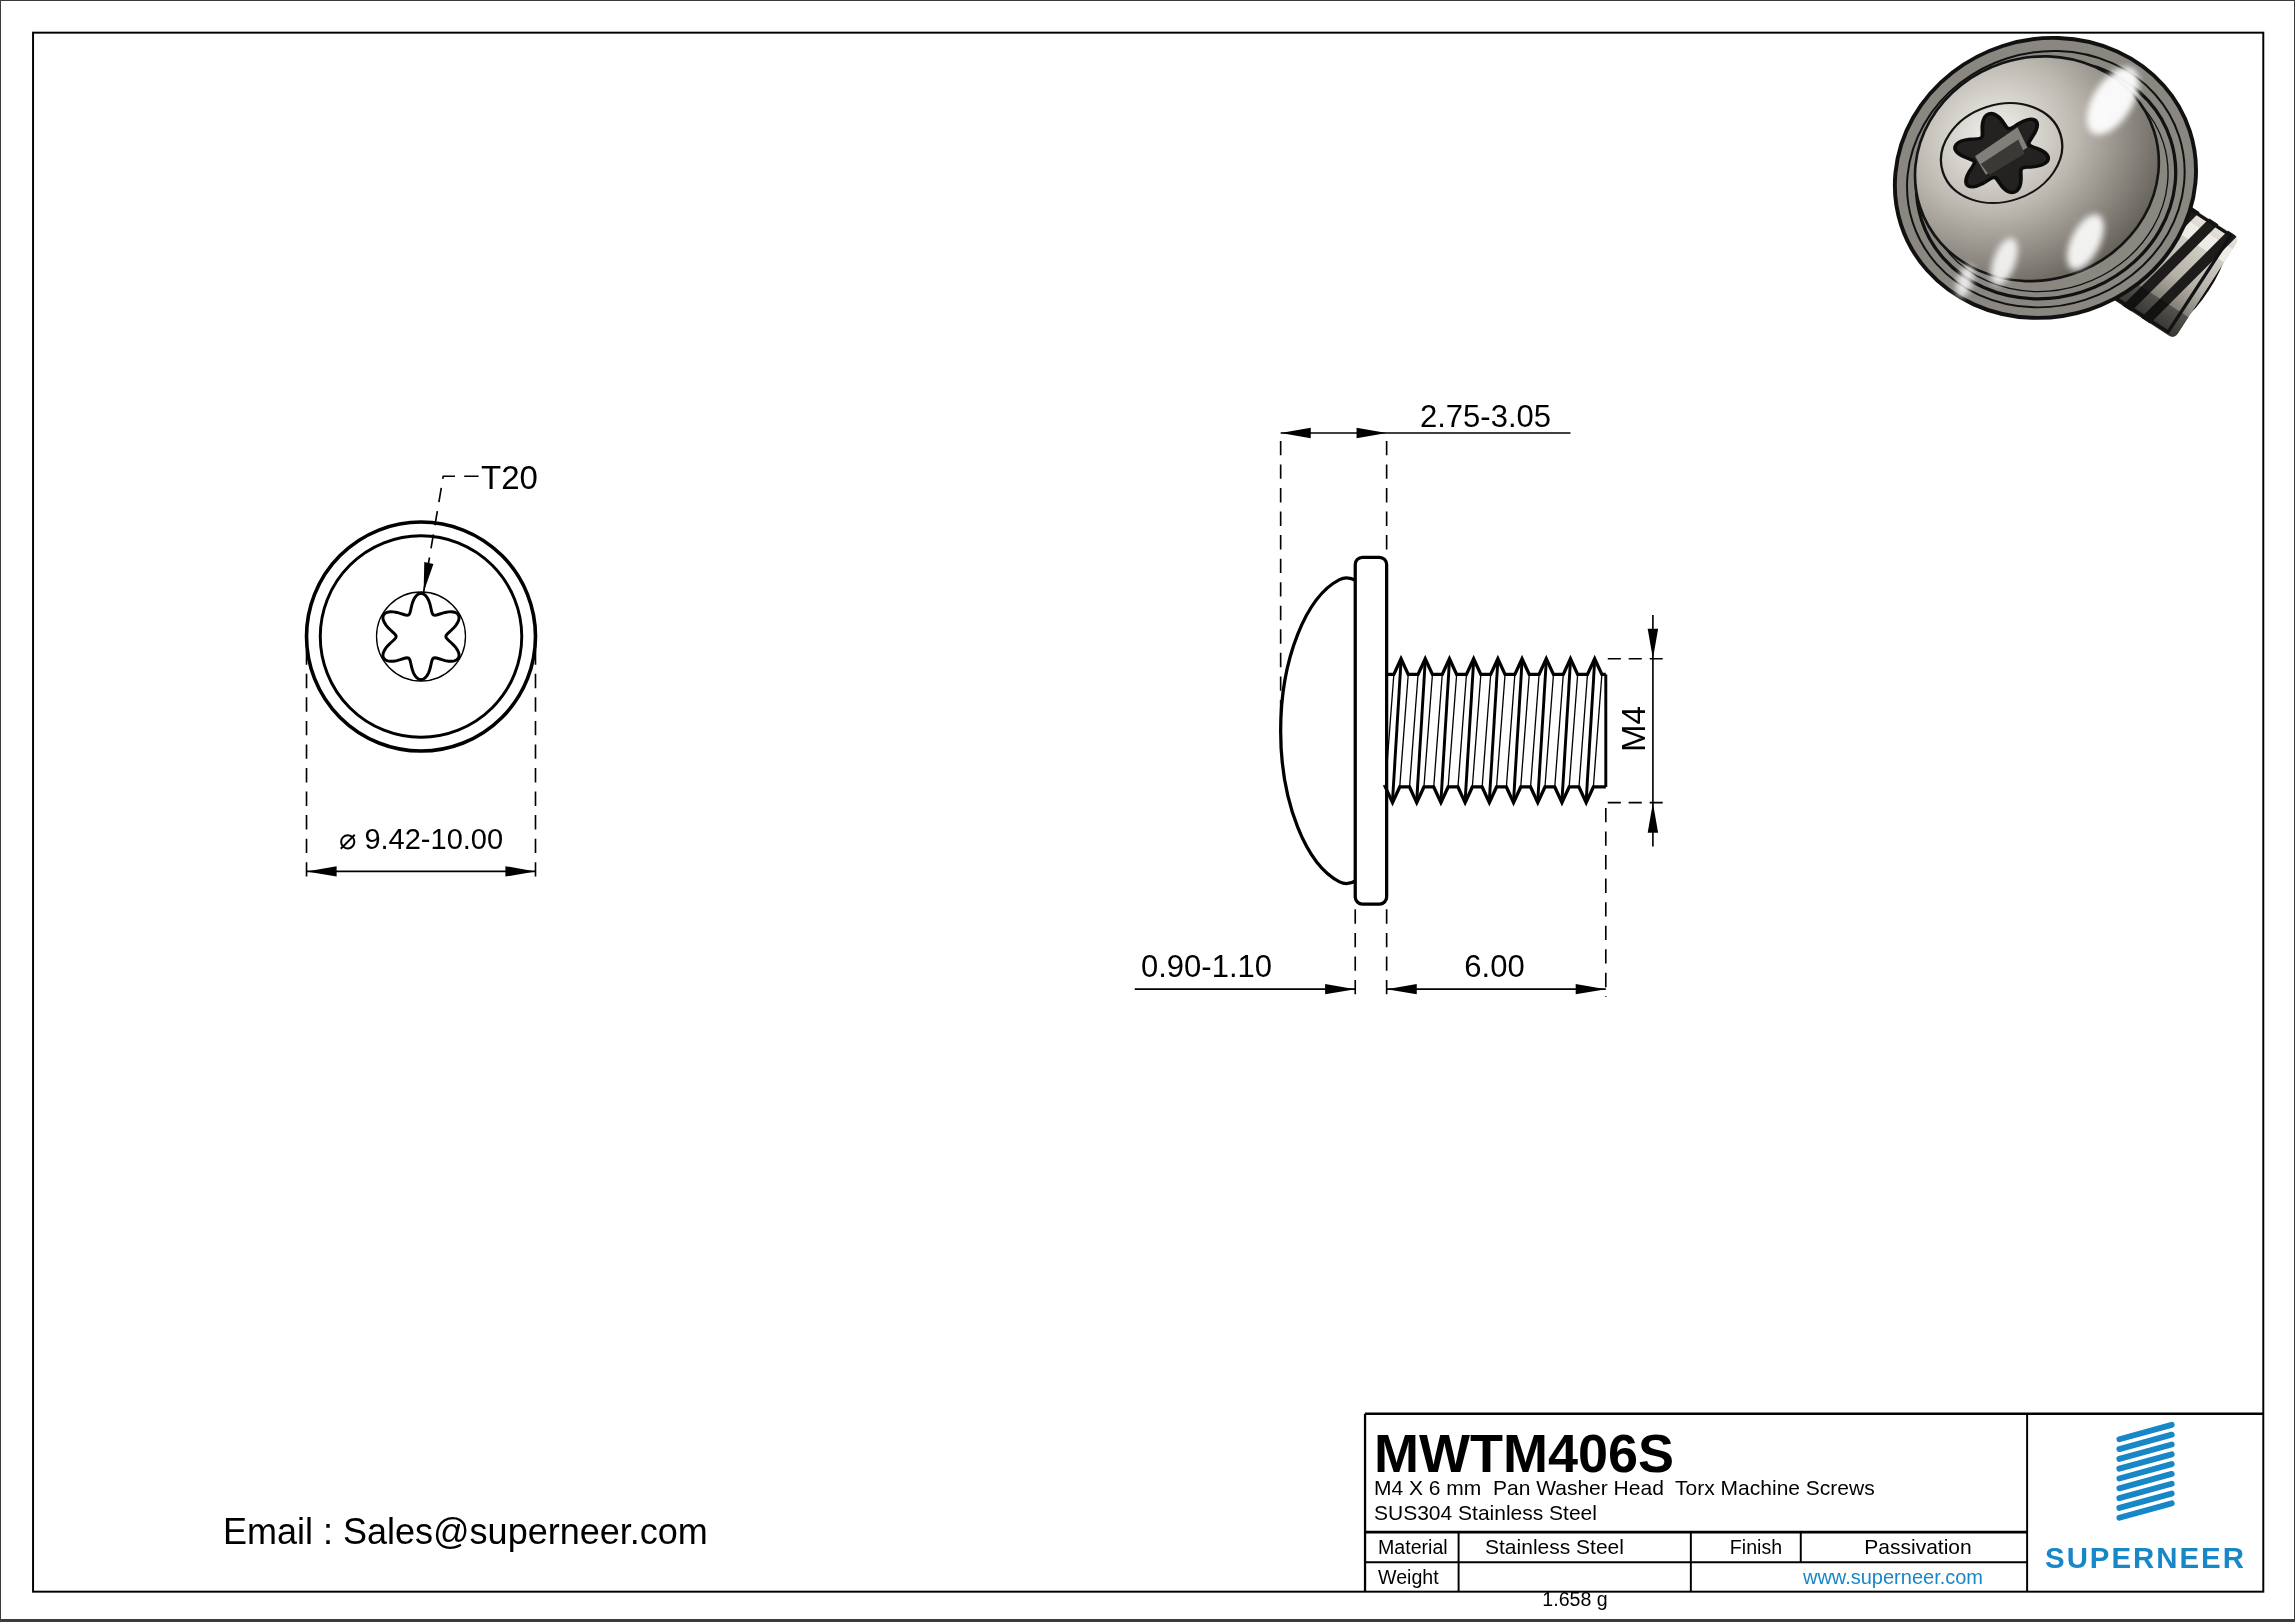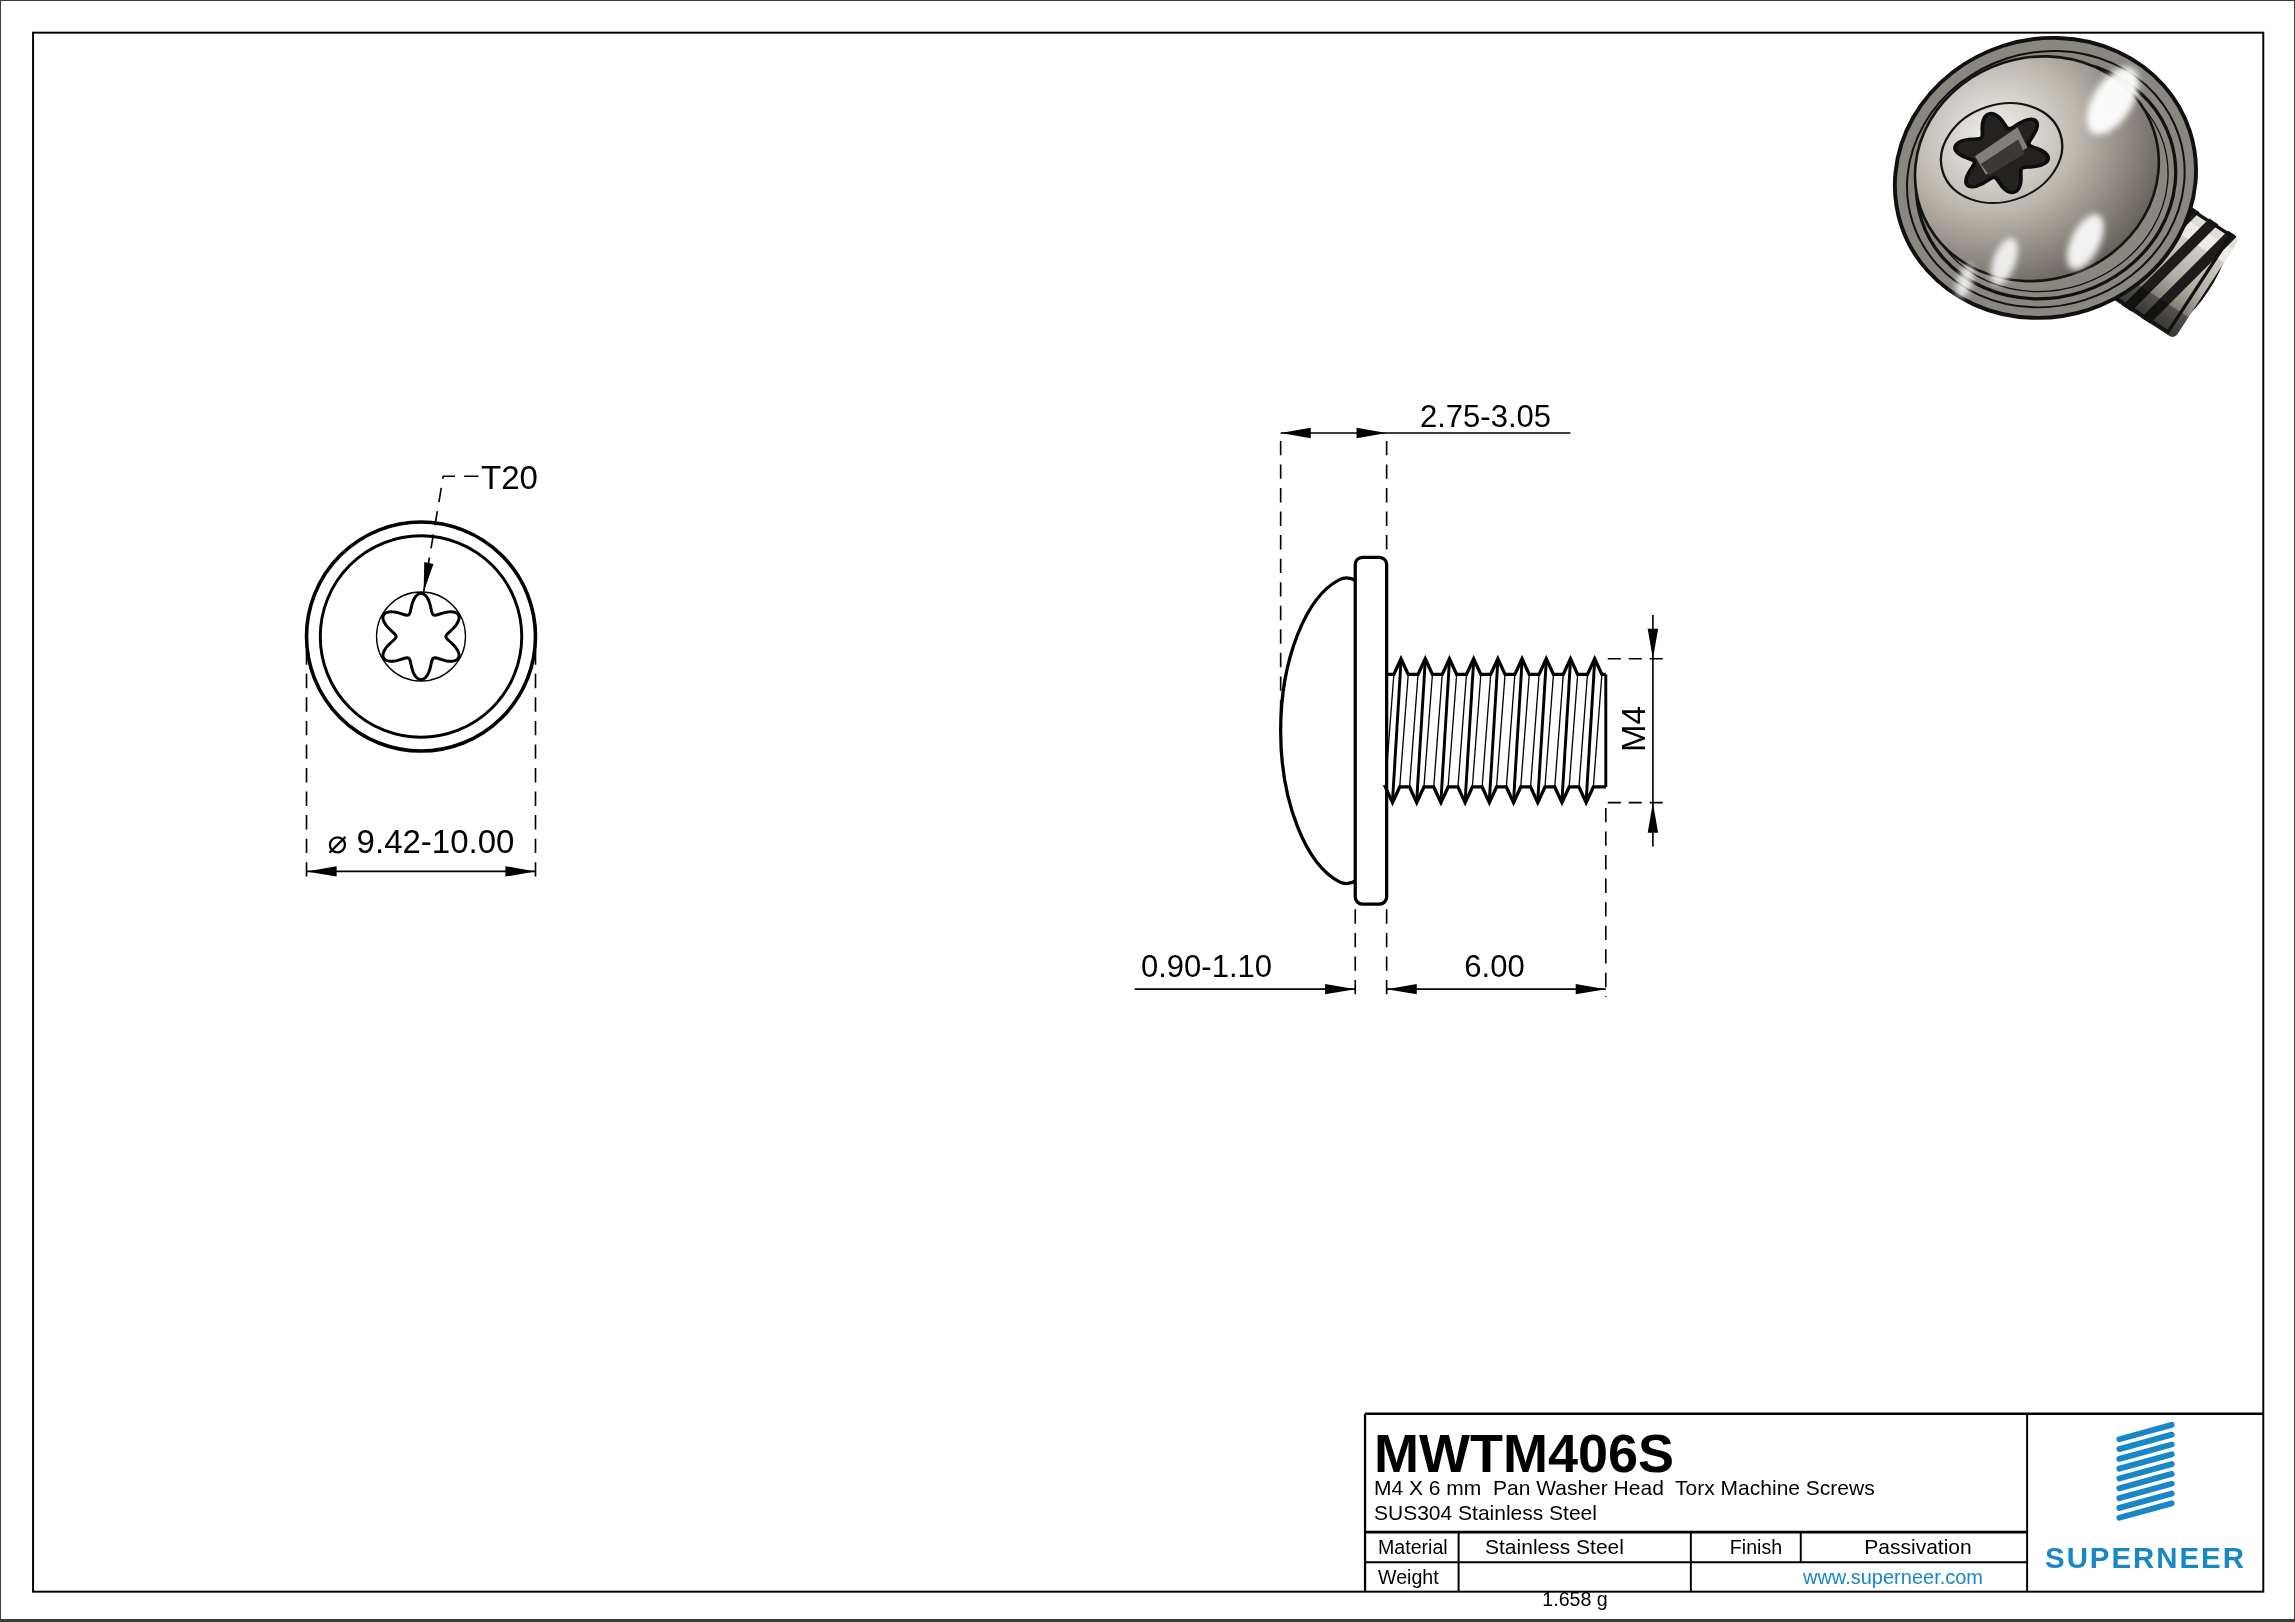--- a/index.html
+++ b/index.html
@@ -188,29 +188,30 @@
       <line x1="3238" y1="2243" x2="3318" y2="2221"></line>
       <line x1="3238" y1="2258" x2="3318" y2="2236"></line>
       <line x1="3238" y1="2273" x2="3318" y2="2251"></line>
       <line x1="3238" y1="2288" x2="3318" y2="2266"></line>
       <line x1="3238" y1="2303" x2="3318" y2="2281"></line>
       <line x1="3238" y1="2318" x2="3318" y2="2296"></line>
     </g>
   </svg>
 
   <div class="t dim" style="left:480px;top:460px;font-size:33px;">T20</div>
-  <div class="t center" style="left:302px;top:824px;width:236px;font-size:33px;">
+  <div class="t center" style="left:302px;top:824px;width:236px;font-size:29px;">
     <span>⌀</span><span> </span><span>9.42-10.00</span>
   </div>
 
   <div class="t dim" style="left:1419px;top:400px;">2.75-3.05</div>
   <div class="t dim center rot270" style="left:1593px;top:711px;width:79px;height:34px;line-height:34px;font-size:33px;">M4</div>
   <div class="t dim" style="left:1140px;top:950px;">0.90-1.10</div>
   <div class="t dim center" style="left:1428px;top:950px;width:131px;">6.00</div>
 
+  <div class="t" style="left:222px;top:1513px;font-size:36px;">Email : Sales@superneer.com</div>
 
   <div class="t" style="left:1373px;top:1425px;font-size:54px;font-weight:700;">MWTM406S</div>
   <div class="t pre" style="left:1373px;top:1476px;font-size:21px;">M4 X 6 mm  Pan Washer Head  Torx Machine Screws</div>
   <div class="t pre" style="left:1373px;top:1501px;font-size:21px;">SUS304 Stainless Steel</div>
 
   <div class="t" style="left:1377px;top:1537px;font-size:19.6px;">Material</div>
   <div class="t center" style="left:1458px;top:1535px;width:191px;font-size:21px;">Stainless Steel</div>
   <div class="t center" style="left:1690px;top:1537px;width:130px;font-size:19.6px;">Finish</div>
   <div class="t center" style="left:1800px;top:1535px;width:234px;font-size:21px;">Passivation</div>
   <div class="t" style="left:1377px;top:1567px;font-size:19.6px;">Weight</div>

